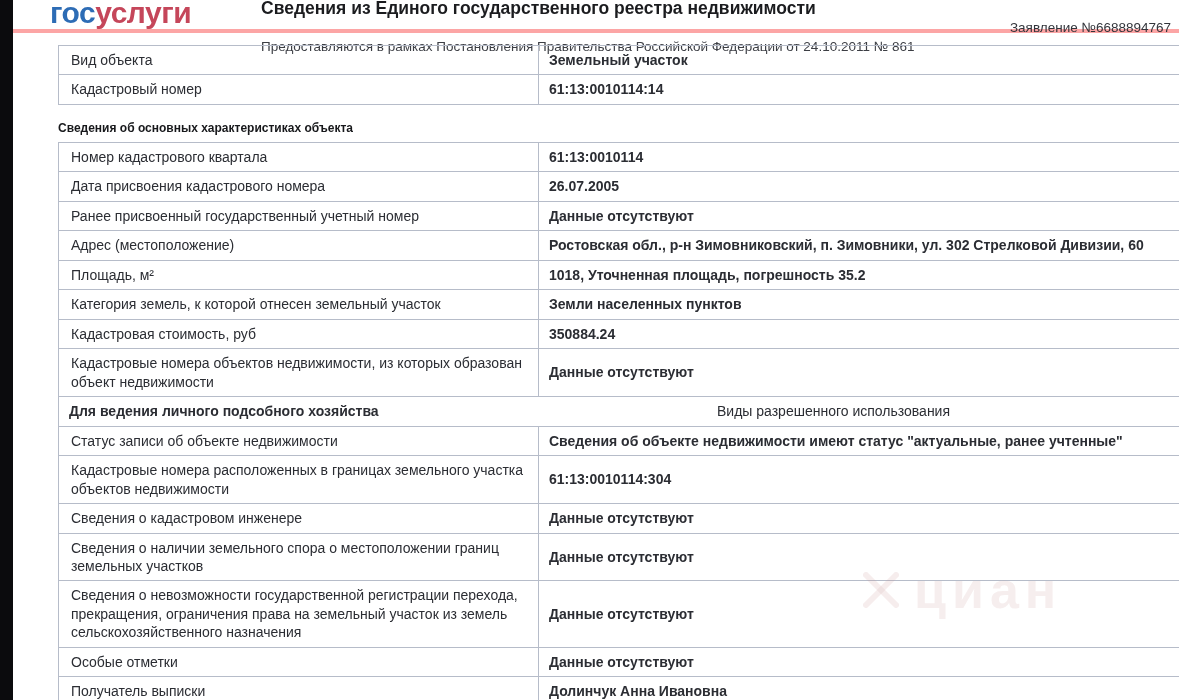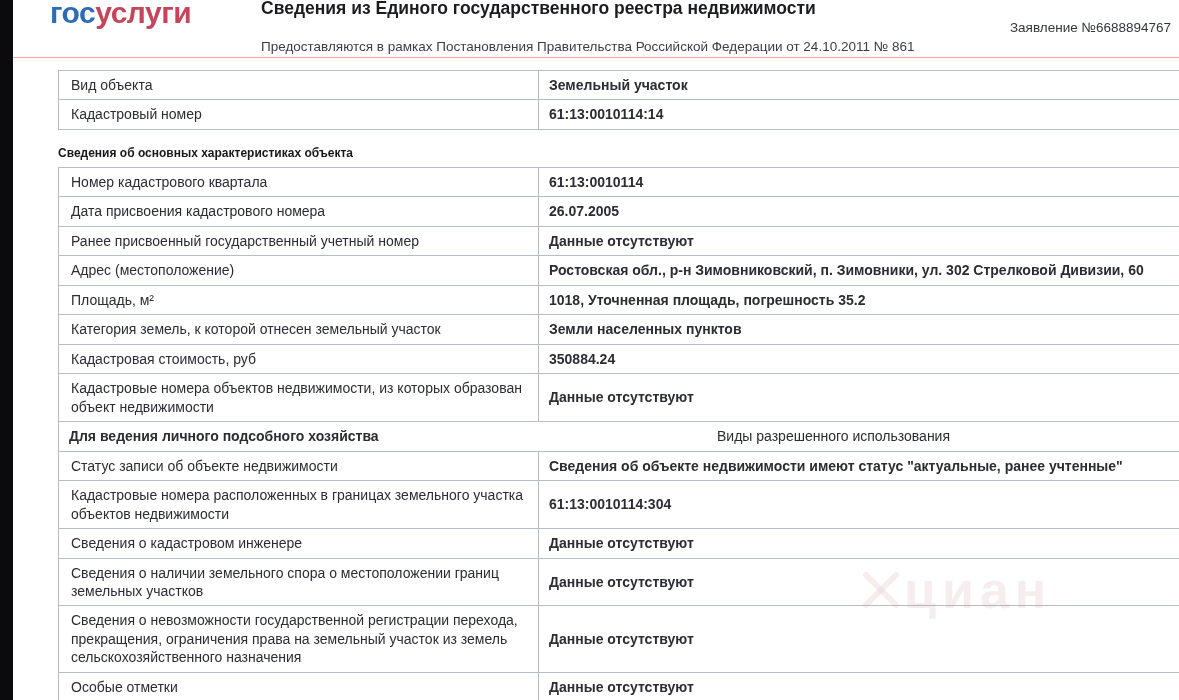--- a/index.html
+++ b/index.html
@@ -13,22 +13,22 @@
   .left-bar {
     position: absolute; left: 0; top: 0; width: 13px; height: 700px;
     background: #0b0b0d;
   }
   .page {
     position: absolute; left: 13px; top: 0; right: 0; bottom: 0;
     background: #ffffff;
   }
   
   .header {
-    position: relative; height: 58px;
-    border-bottom: 1px solid #fca5a5;
+    position: relative; height: 33px;
+    border-bottom: 4px solid #fca5a5;
   }
   .logo {
     position: absolute; left: 37px; top: -4px;
     font-size: 30px; font-weight: bold; letter-spacing: -0.5px;
   }
   .logo .blue { color: #2d6cb5; }
   .logo .red  { color: #c5465a; }
   .title-block { position: absolute; left: 248px; top: -3px; width: 660px; }
   .page-title {
     font-size: 17.5px; font-weight: bold; color: #1b1c1f; line-height: 1.3;
@@ -57,21 +57,21 @@
     padding: 5px 14px 5px 12px;
   }
   .cell.value { flex: 1 1 auto; padding: 5px 12px 5px 10px; font-weight: bold; }
   .section-title {
     margin: 16px 0 7px 45px;
     font-size: 12px; font-weight: bold; color: #17181b;
   }
   
   .watermark {
     position: absolute; left: 845px; top: 560px;
-    display: flex; align-items: center; 
+    display: flex; align-items: center; gap: 10px;
     pointer-events: none; z-index: 3;
     color: rgba(198, 150, 150, 0.16);
     font-size: 52px; font-weight: bold; letter-spacing: 6px;
   }
   .watermark svg { opacity: 0.55; }
 </style>
 </head>
 <body>
 
 <div class="left-bar"></div>

